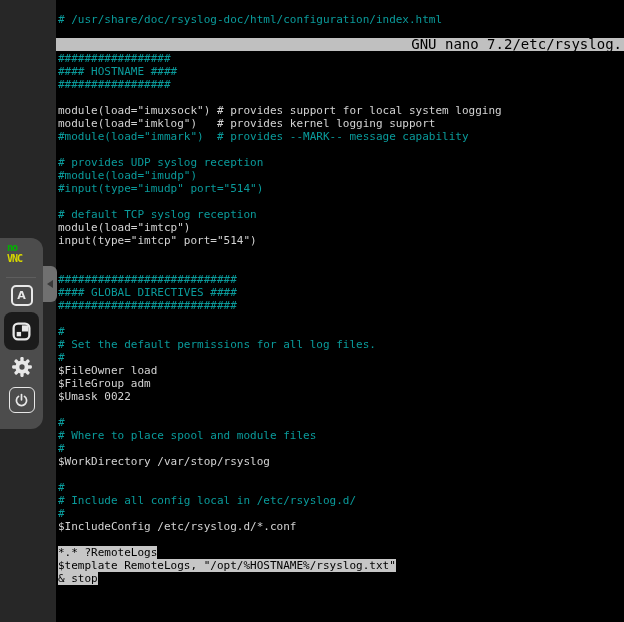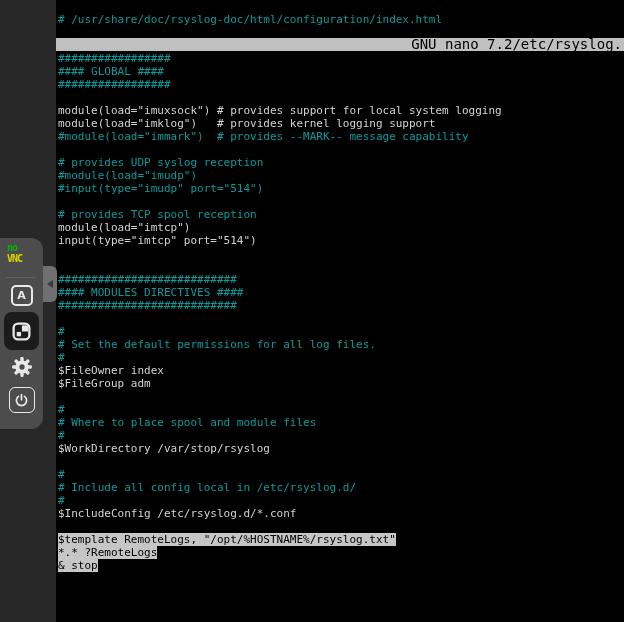--- a/index.html
+++ b/index.html
@@ -53,58 +53,59 @@
 <div class="terminal">
   <div class="titlebar">
     <span class="left">  GNU nano 7.2</span>
     <span class="right">/etc/rsyslog.</span>
   </div>
   <div class="editor">
       <div class="line"><span class="comment"># /usr/share/doc/rsyslog-doc/html/configuration/index.html</span></div>
       <div class="line"><span class="plain"></span></div>
       <div class="line"><span class="plain"></span></div>
       <div class="line"><span class="comment">#################</span></div>
-      <div class="line"><span class="comment">#### GLOBAL ####</span></div>
+      <div class="line"><span class="comment">#### HOSTNAME ####</span></div>
       <div class="line"><span class="comment">#################</span></div>
       <div class="line"><span class="plain"></span></div>
       <div class="line"><span class="plain">module(load="imuxsock") # provides support for local system logging</span></div>
       <div class="line"><span class="plain">module(load="imklog")   # provides kernel logging support</span></div>
       <div class="line"><span class="comment">#module(load="immark")  # provides --MARK-- message capability</span></div>
       <div class="line"><span class="plain"></span></div>
       <div class="line"><span class="comment"># provides UDP syslog reception</span></div>
       <div class="line"><span class="comment">#module(load="imudp")</span></div>
       <div class="line"><span class="comment">#input(type="imudp" port="514")</span></div>
       <div class="line"><span class="plain"></span></div>
-      <div class="line"><span class="comment"># provides TCP spool reception</span></div>
+      <div class="line"><span class="comment"># default TCP syslog reception</span></div>
       <div class="line"><span class="plain">module(load="imtcp")</span></div>
       <div class="line"><span class="plain">input(type="imtcp" port="514")</span></div>
       <div class="line"><span class="plain"></span></div>
       <div class="line"><span class="plain"></span></div>
       <div class="line"><span class="comment">###########################</span></div>
-      <div class="line"><span class="comment">#### MODULES DIRECTIVES ####</span></div>
+      <div class="line"><span class="comment">#### GLOBAL DIRECTIVES ####</span></div>
       <div class="line"><span class="comment">###########################</span></div>
       <div class="line"><span class="plain"></span></div>
       <div class="line"><span class="comment">#</span></div>
       <div class="line"><span class="comment"># Set the default permissions for all log files.</span></div>
       <div class="line"><span class="comment">#</span></div>
-      <div class="line"><span class="plain">$FileOwner index</span></div>
+      <div class="line"><span class="plain">$FileOwner load</span></div>
       <div class="line"><span class="plain">$FileGroup adm</span></div>
+      <div class="line"><span class="plain">$Umask 0022</span></div>
       <div class="line"><span class="plain"></span></div>
       <div class="line"><span class="comment">#</span></div>
       <div class="line"><span class="comment"># Where to place spool and module files</span></div>
       <div class="line"><span class="comment">#</span></div>
       <div class="line"><span class="plain">$WorkDirectory /var/stop/rsyslog</span></div>
       <div class="line"><span class="plain"></span></div>
       <div class="line"><span class="comment">#</span></div>
       <div class="line"><span class="comment"># Include all config local in /etc/rsyslog.d/</span></div>
       <div class="line"><span class="comment">#</span></div>
       <div class="line"><span class="plain">$IncludeConfig /etc/rsyslog.d/*.conf</span></div>
       <div class="line"><span class="plain"></span></div>
+      <div class="line"><span class="sel">*.* ?RemoteLogs</span></div>
       <div class="line"><span class="sel">$template RemoteLogs, "/opt/%HOSTNAME%/rsyslog.txt"</span></div>
-      <div class="line"><span class="sel">*.* ?RemoteLogs</span></div>
       <div class="line"><span class="sel">&amp; stop</span></div>
     </div>
 </div>
 
 <div class="vnc-panel">
   <div class="logo">
     <span class="l1">no</span>
     <span class="l2">VNC</span>
   </div>
   <div class="separator"></div>

